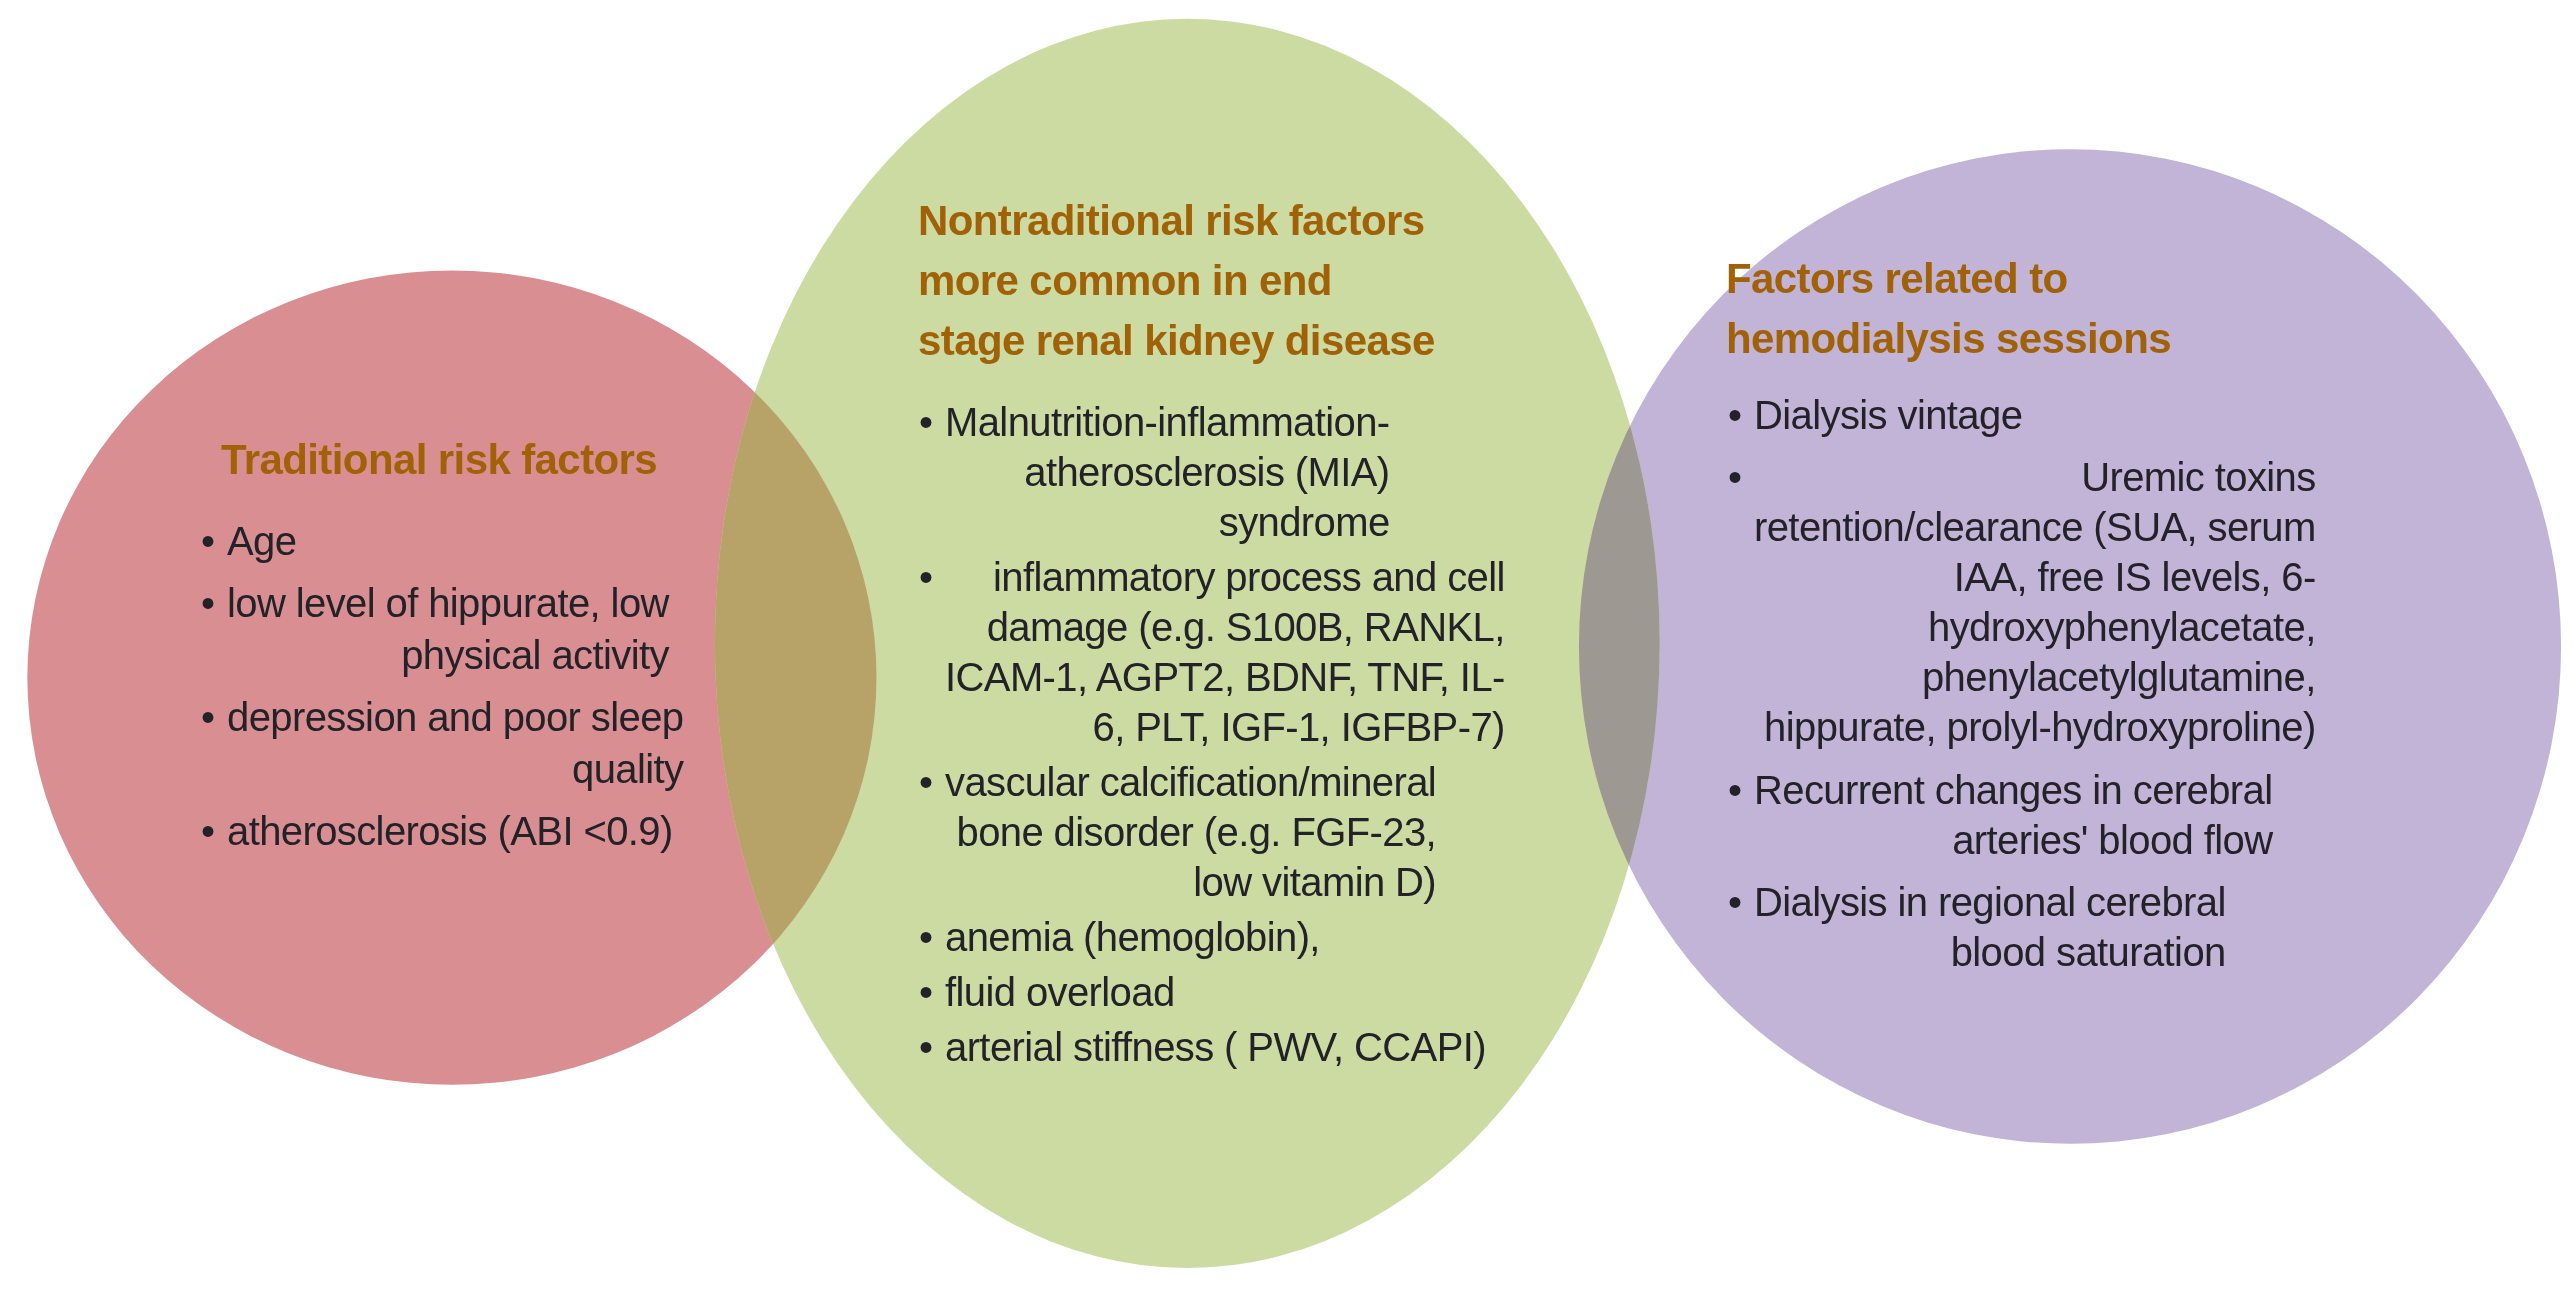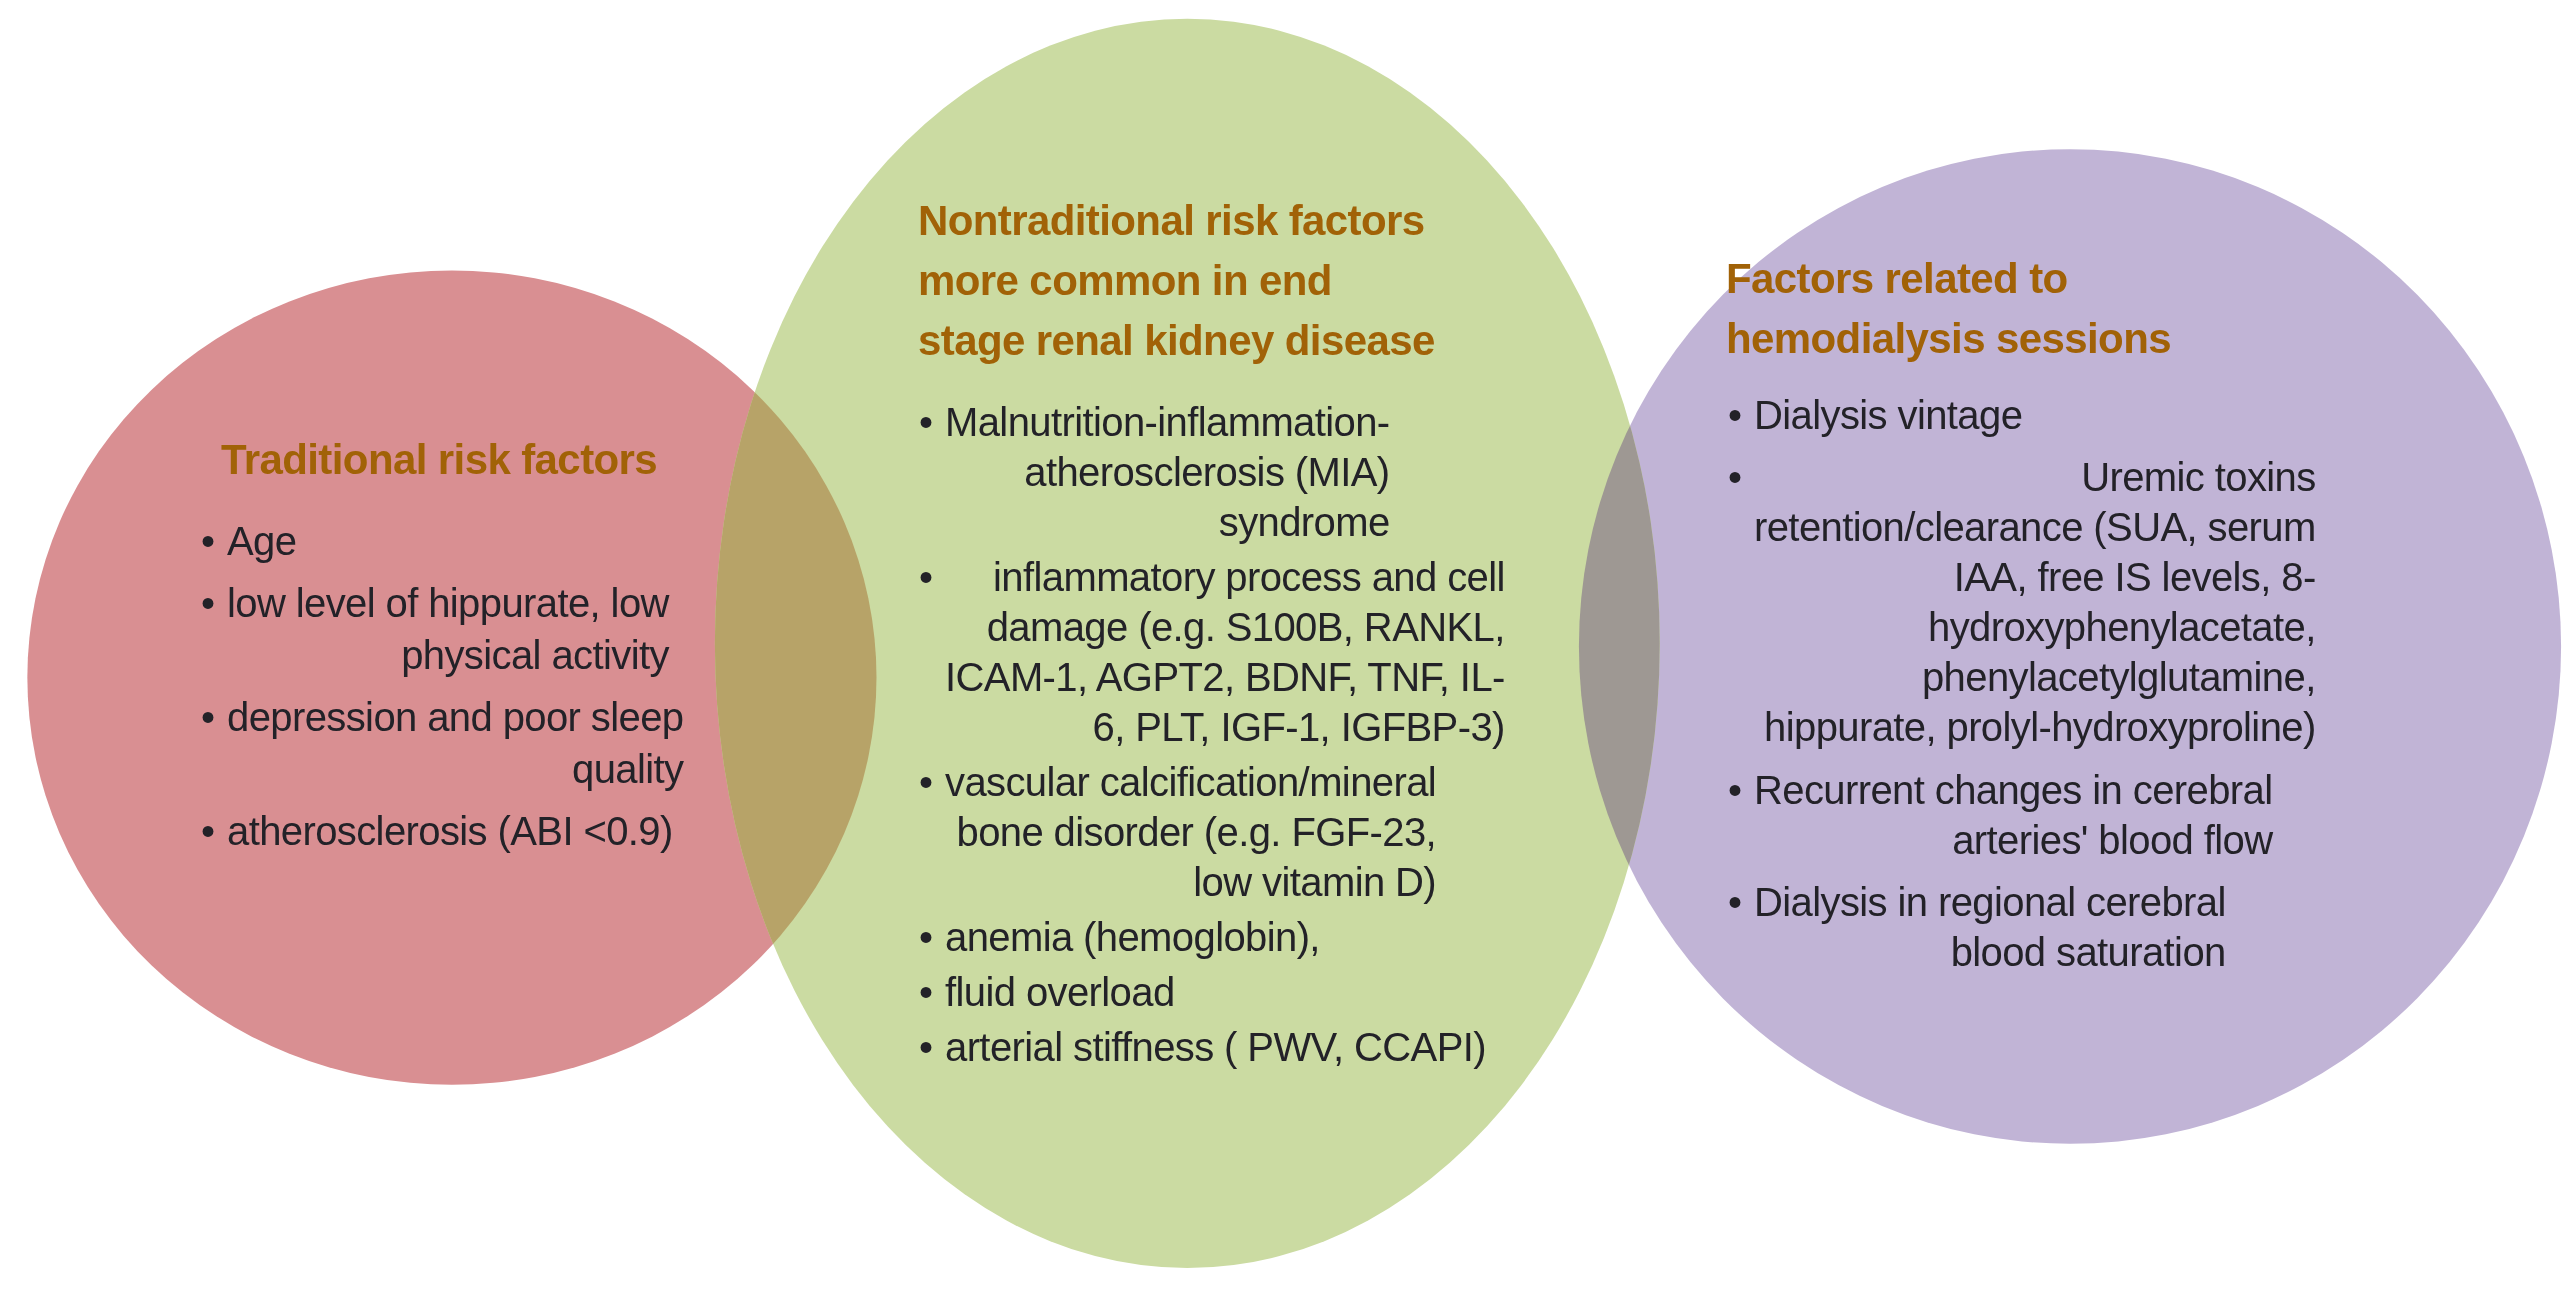--- a/index.html
+++ b/index.html
@@ -107,21 +107,21 @@
         <span class="bullet">•</span>
         <span class="item-text">Malnutrition-inflammation-
 atherosclerosis (MIA)
 syndrome</span>
       </div>
       <div class="item">
         <span class="bullet">•</span>
         <span class="item-text">inflammatory process and cell
 damage (e.g. S100B, RANKL,
 ICAM-1, AGPT2, BDNF, TNF, IL-
-6, PLT, IGF-1, IGFBP-3)</span>
+6, PLT, IGF-1, IGFBP-7)</span>
       </div>
       <div class="item">
         <span class="bullet">•</span>
         <span class="item-text">vascular calcification/mineral
 bone disorder (e.g. FGF-23,
 low vitamin D)</span>
       </div>
       <div class="item">
         <span class="bullet">•</span>
         <span class="item-text">anemia (hemoglobin),</span>
@@ -141,21 +141,21 @@
 
   <div class="text-block bullet-list" id="hemodialysis-list">
       <div class="item">
         <span class="bullet">•</span>
         <span class="item-text">Dialysis vintage</span>
       </div>
       <div class="item">
         <span class="bullet">•</span>
         <span class="item-text">Uremic toxins
 retention/clearance (SUA, serum
-IAA, free IS levels, 8-
+IAA, free IS levels, 6-
 hydroxyphenylacetate,
 phenylacetylglutamine,
 hippurate, prolyl-hydroxyproline)</span>
       </div>
       <div class="item">
         <span class="bullet">•</span>
         <span class="item-text">Recurrent changes in cerebral
 arteries' blood flow</span>
       </div>
       <div class="item">

